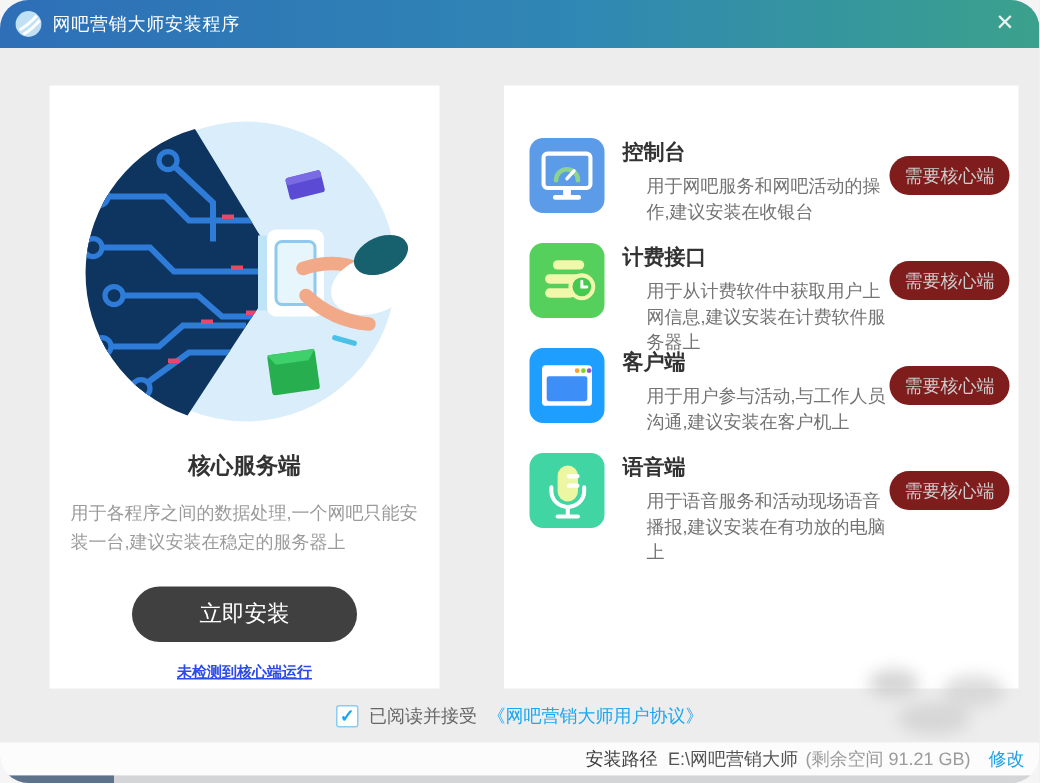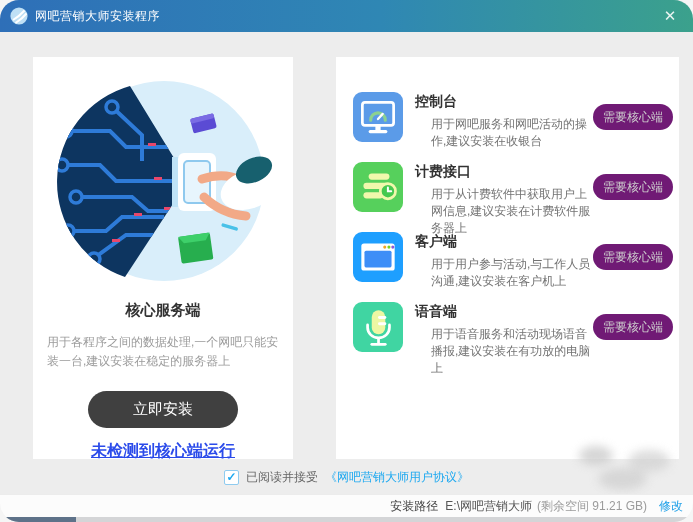--- a/index.html
+++ b/index.html
@@ -20,32 +20,32 @@
   .panel { position:absolute; background:#fff; top:57px; height:402px; }
   .panel-left  { left:33px;  width:260px; }
   .panel-right { left:336px; width:343px; }
 
   
   .illust { display:block; margin:12px auto 0; }
   .core-h { margin:10px 0 0; text-align:center; font-size:15px; font-weight:bold; color:#333; }
   .core-d { margin:13px 14px 0; font-size:12px; color:#9B9B9B; line-height:19px; }
   .install-btn { display:block; margin:20px auto 0; width:150px; height:37px; border:none;
     border-radius:19px; background:#1BA9F1; color:#fff; font-size:15px; cursor:pointer; }
-  .status-link { display:block; margin-top:13px; text-align:center; font-size:16px;
+  .status-link { display:block; margin-top:13px; text-align:center; font-size:10px;
     color:#2B4BEA; font-weight:bold; text-decoration:underline; cursor:pointer; }
 
   
   .row { position:absolute; left:17px; right:14px; height:62px; display:flex; }
   .row-0 { top:35px; } .row-1 { top:105px; } .row-2 { top:175px; } .row-3 { top:245px; }
   .icon48 { width:50px; height:50px; border-radius:9px; flex:none; }
   .rtext { margin-left:12px; width:178px; flex:none; }
   .rtitle { font-size:14px; font-weight:bold; color:#333; margin-top:1px; }
   .rdesc { font-size:12px; color:#737373; line-height:17px; margin-top:5px;margin-left:16px; }
   .badge { margin-left:auto; flex:none; margin-top:12px; min-width:72px; height:26px; padding:0 10px;
-    border-radius:13px; background:#701a75; color:#CDCDCD; font-size:12px;
+    border-radius:13px; background:#7f1d1d; color:#CDCDCD; font-size:12px;
     display:flex; align-items:center; justify-content:center; cursor:pointer; }
 
   
   .agreement { position:absolute; left:0; right:0; top:469px; display:flex;
     justify-content:center; align-items:center; gap:7px; font-size:12px; }
   .cb { width:15px; height:15px; border:1px solid #8FCBEF; background:#fff; border-radius:2px;
     color:#1CA8F0; font-size:12px; line-height:13px; text-align:center; font-weight:bold; cursor:pointer; }
   .agr-label { color:#666; }
   .agr-link { color:#1CA8F0; cursor:pointer; }
 

